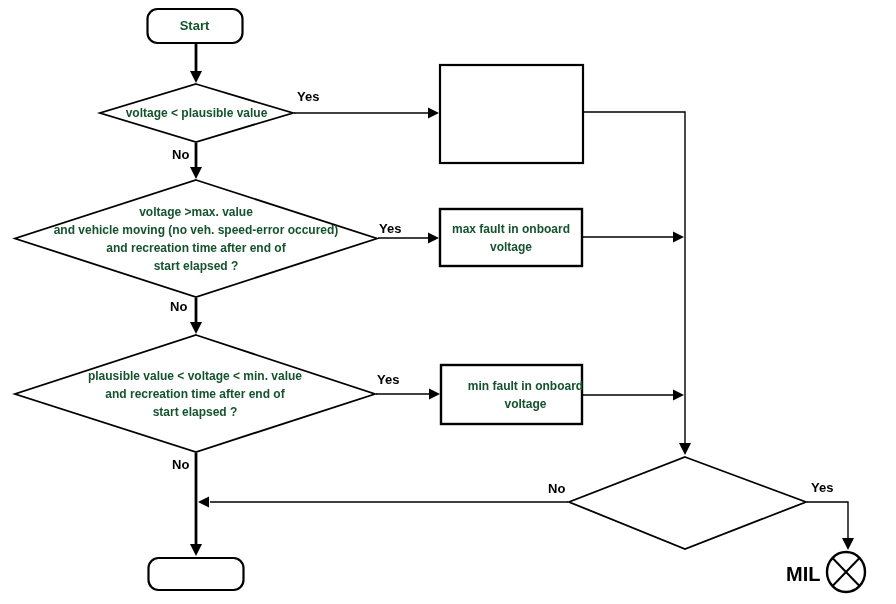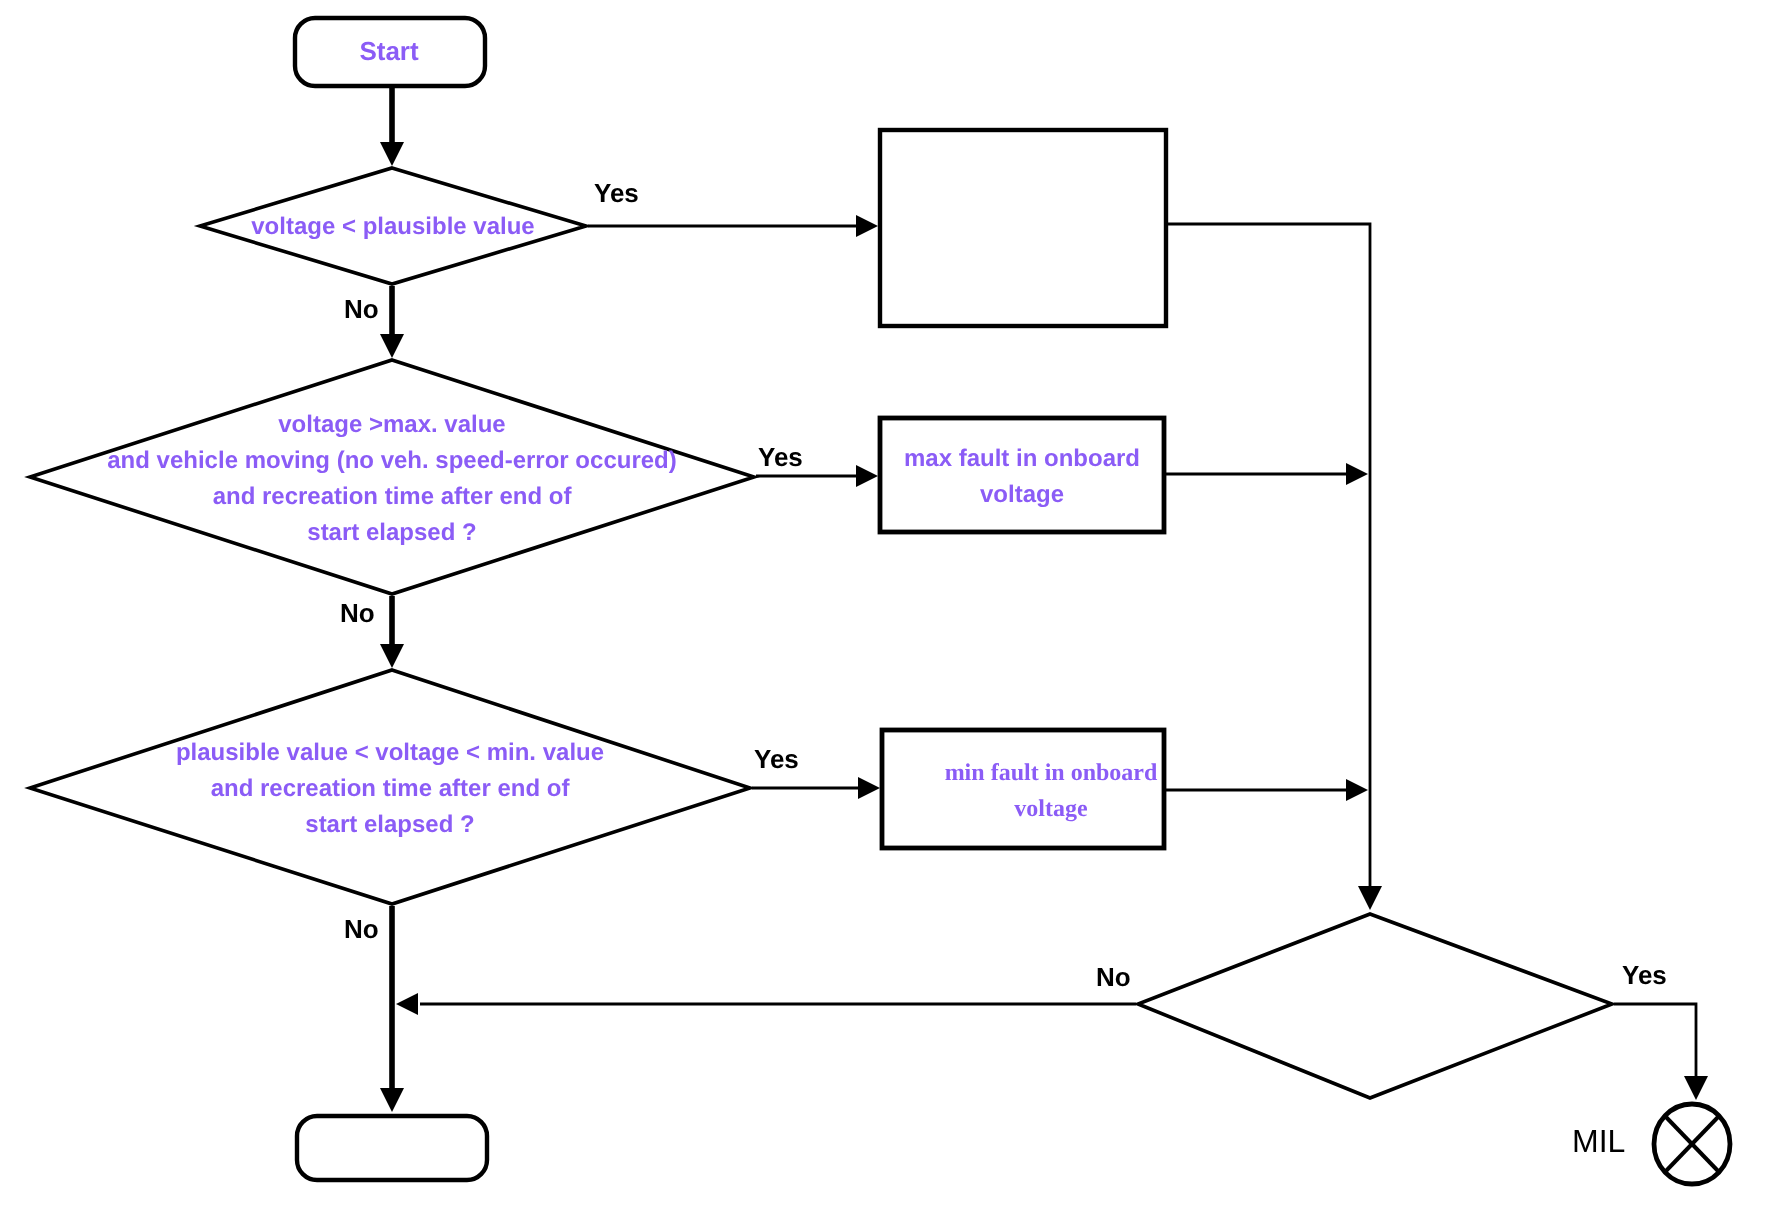--- a/index.html
+++ b/index.html
@@ -4,30 +4,30 @@
 <style>
   html,body{margin:0;padding:0;background:#ffffff;}
   .stage{
     position:relative;width:896px;height:604px;background:#ffffff;
     font-family:"Liberation Sans",sans-serif;color:#000;overflow:hidden;
   }
   .stage svg{position:absolute;left:0;top:0;}
   .txt{
     position:absolute;display:flex;align-items:center;justify-content:center;
     text-align:center;font-weight:bold;font-size:12px;line-height:18px;
-    white-space:pre-line;color:#8b5cf6;
+    white-space:pre-line;color:#14532d;
   }
   .lh175{line-height:17.5px;}
   .lh17{line-height:17px;}
   .term{font-size:13px;}
   .lbl{
     position:absolute;font-weight:bold;font-size:13px;line-height:16px;
     white-space:nowrap;color:#000;
   }
-  .mil-lbl{position:absolute;font-weight:normal;font-size:16px;color:#000;}
+  .mil-lbl{position:absolute;font-weight:bold;font-size:20px;color:#000;}
 </style>
 </head>
 <body>
 
 <div class="stage">
 
   <svg width="896" height="604" viewBox="0 0 896 604">
 
     <g>
       <rect x="147.5" y="9" width="95" height="34" rx="10" fill="none" stroke="#000" stroke-width="2.2"></rect>
@@ -142,21 +142,21 @@
 and recreation time  after end of
 start elapsed ?</div>
 
   <div class="txt" style="left:440px;top:209px;width:142px;height:57px;">max fault in onboard
 voltage</div>
 
   <div class="txt" style="left:15px;top:335px;width:360px;height:117px;">plausible value &lt; voltage &lt; min. value
 and recreation time after end of
 start elapsed ?</div>
 
-  <div class="txt" style="left:441px;top:365px;width:169px;height:59px;font-family:Liberation Serif, serif;">min fault in onboard
+  <div class="txt" style="left:441px;top:365px;width:169px;height:59px;">min fault in onboard
 voltage</div>
 
 
 
   <div class="lbl" style="left:297px;top:89px;">Yes</div>
   <div class="lbl" style="left:172px;top:147px;">No</div>
   <div class="lbl" style="left:379px;top:221px;">Yes</div>
   <div class="lbl" style="left:170px;top:299px;">No</div>
   <div class="lbl" style="left:377px;top:372px;">Yes</div>
   <div class="lbl" style="left:172px;top:457px;">No</div>

